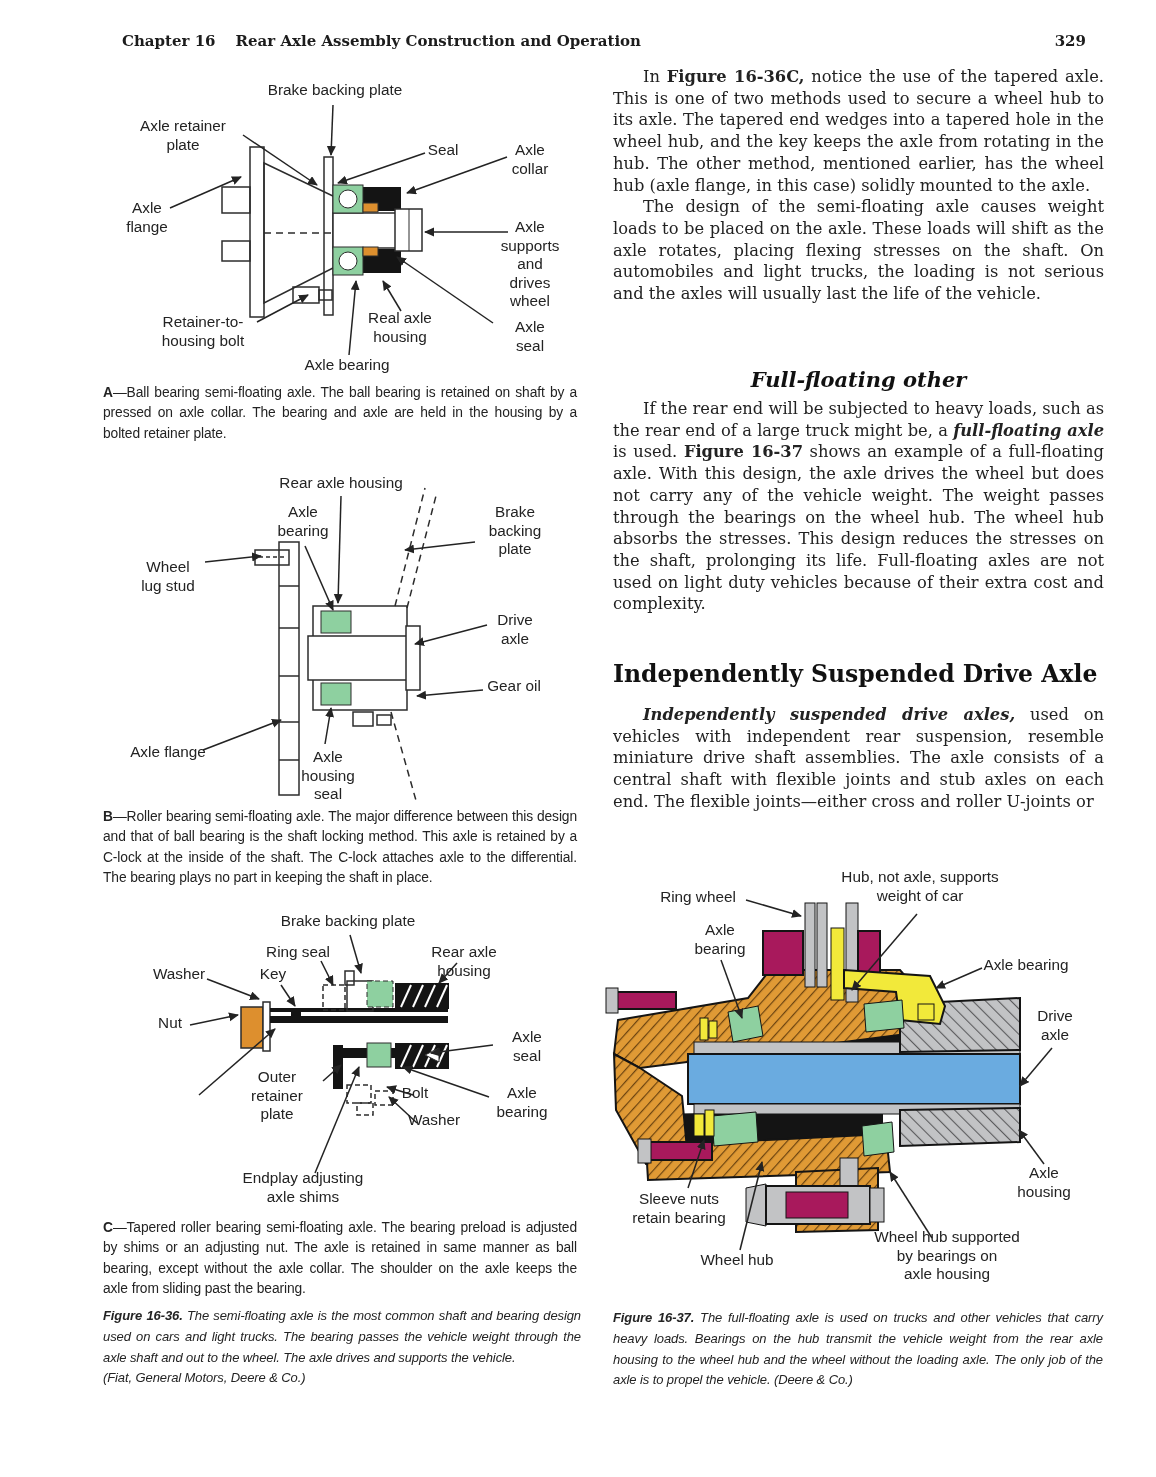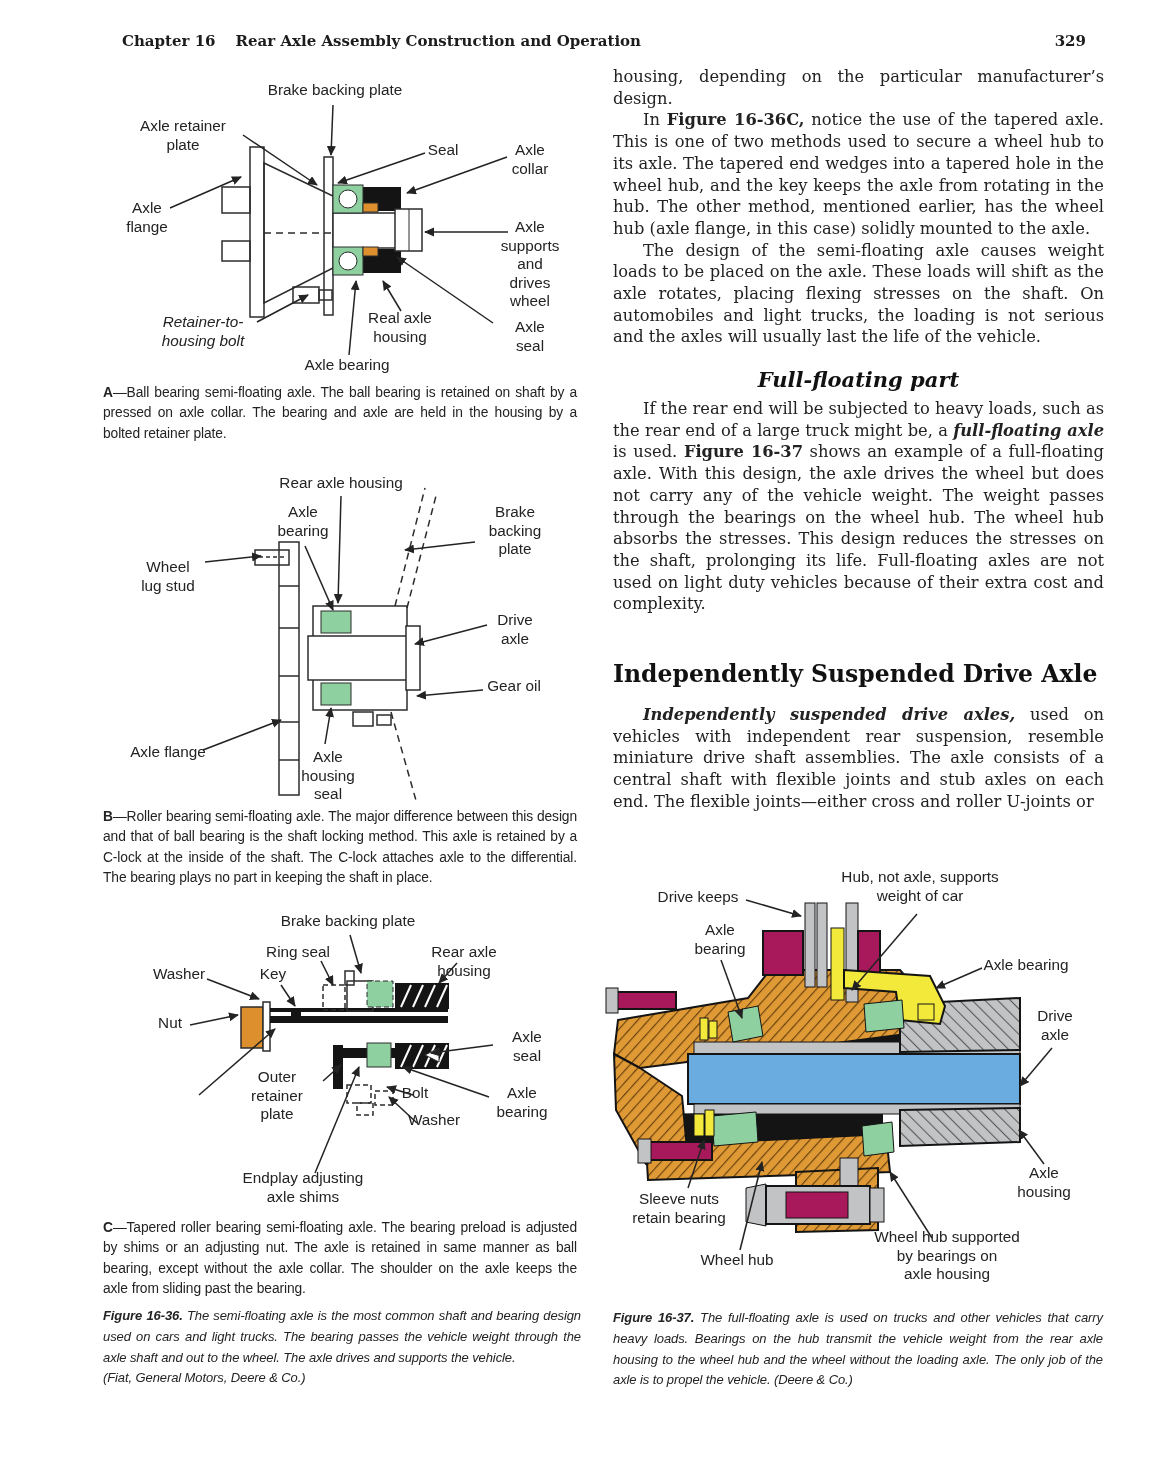--- a/index.html
+++ b/index.html
@@ -91,21 +91,21 @@
 plate</div>
     <div class="dlabel" style="left:348px;top:66px;">Seal</div>
     <div class="dlabel" style="left:435px;top:66px;">Axle
 collar</div>
     <div class="dlabel" style="left:52px;top:124px;">Axle
 flange</div>
     <div class="dlabel" style="left:435px;top:143px;">Axle
 supports
 and drives
 wheel</div>
-    <div class="dlabel" style="left:108px;top:238px;font-style:italic;">Retainer-to-
+    <div class="dlabel" style="left:108px;top:238px;">Retainer-to-
 housing bolt</div>
     <div class="dlabel" style="left:305px;top:234px;">Real axle
 housing</div>
     <div class="dlabel" style="left:252px;top:281px;">Axle bearing</div>
     <div class="dlabel" style="left:435px;top:243px;">Axle seal</div>
   </div>
 
   <p class="cap" style="left:103px;top:383px;width:474px;"><span style="font-weight: bold;">A</span><span>—Ball bearing semi-floating axle. The ball bearing is retained on shaft by a pressed on axle collar. The bearing and axle are held in the housing by a bolted retainer plate.</span></p>
 
   <div class="diagram" style="left:95px;top:460px;width:485px;height:345px;">
@@ -240,26 +240,25 @@
     <div class="dlabel" style="left:208px;top:274px;">Endplay adjusting
 axle shims</div>
   </div>
 
   <p class="cap" style="left:103px;top:1218px;width:474px;"><span style="font-weight: bold;">C</span><span>—Tapered roller bearing semi-floating axle. The bearing preload is adjusted by shims or an adjusting nut. The axle is retained in same manner as ball bearing, except without the axle collar. The shoulder on the axle keeps the axle from sliding past the bearing.</span></p>
 
   <p class="cap figcap" style="left:103px;top:1306px;width:478px;font-style:italic;"><span style="font-weight: bold;">Figure 16-36.</span><span style="font-style: italic;"> The semi-floating axle is the most common shaft and bearing design used on cars and light trucks. The bearing passes the vehicle weight through the axle shaft and out to the wheel. The axle drives and supports the vehicle.
 (Fiat, General Motors, Deere &amp; Co.)</span></p>
 
   <div class="abs" style="left:613px;top:66px;width:491px;">
-    <p class="body-p" style="position:static;"><span>housing, depending on the particular manufacturer’s design.</span></p>
     <p class="body-p ind" style="position:static;"><span>In </span><span style="font-weight: bold;">Figure 16-36C,</span><span> notice the use of the tapered axle. This is one of two methods used to secure a wheel hub to its axle. The tapered end wedges into a tapered hole in the wheel hub, and the key keeps the axle from rotating in the hub. The other method, mentioned earlier, has the wheel hub (axle flange, in this case) solidly mounted to the axle.</span></p>
     <p class="body-p ind" style="position:static;"><span>The design of the semi-floating axle causes weight loads to be placed on the axle. These loads will shift as the axle rotates, placing flexing stresses on the shaft. On automobiles and light trucks, the loading is not serious and the axles will usually last the life of the vehicle.</span></p>
   </div>
 
-  <h3 class="h-sub" style="left:613px;top:367px;width:491px;">Full-floating part</h3>
+  <h3 class="h-sub" style="left:613px;top:367px;width:491px;">Full-floating other</h3>
 
   <p class="body-p ind" style="left:613px;top:398px;width:491px;"><span>If the rear end will be subjected to heavy loads, such as the rear end of a large truck might be, a </span><span style="font-weight: bold; font-style: italic;">full-floating axle</span><span> is used. </span><span style="font-weight: bold;">Figure 16-37</span><span> shows an example of a full-floating axle. With this design, the axle drives the wheel but does not carry any of the vehicle weight. The weight passes through the bearings on the wheel hub. The wheel hub absorbs the stresses. This design reduces the stresses on the shaft, prolonging its life. Full-floating axles are not used on light duty vehicles because of their extra cost and complexity.</span></p>
 
   <h2 class="h-main" style="left:613px;top:660px;width:491px;">Independently Suspended Drive Axle</h2>
 
   <p class="body-p ind" style="left:613px;top:704px;width:491px;"><span style="font-weight: bold; font-style: italic;">Independently suspended drive axles,</span><span> used on vehicles with independent rear suspension, resemble miniature drive shaft assemblies. The axle consists of a central shaft with flexible joints and stub axles on each end. The flexible joints—either cross and roller U-joints or</span></p>
 
   <div class="diagram" style="left:600px;top:858px;width:530px;height:432px;">
     <svg width="530" height="432" viewBox="0 0 530 432">
       <defs>
@@ -330,21 +329,21 @@
         <line class="arrow" x1="382" y1="110" x2="336" y2="130" marker-end="url(#arrD)"></line>
         <line class="arrow" x1="452" y1="190" x2="420" y2="228" marker-end="url(#arrD)"></line>
         <line class="arrow" x1="444" y1="306" x2="419" y2="272" marker-end="url(#arrD)"></line>
         <line class="arrow" x1="88" y1="330" x2="104" y2="282" marker-end="url(#arrD)"></line>
         <line class="arrow" x1="140" y1="392" x2="162" y2="304" marker-end="url(#arrD)"></line>
         <line class="arrow" x1="332" y1="380" x2="290" y2="314" marker-end="url(#arrD)"></line>
       </g>
     </svg>
     <div class="dlabel" style="left:320px;top:10px;">Hub, not axle, supports
 weight of car</div>
-    <div class="dlabel" style="left:98px;top:30px;">Drive keeps</div>
+    <div class="dlabel" style="left:98px;top:30px;">Ring wheel</div>
     <div class="dlabel" style="left:120px;top:63px;">Axle
 bearing</div>
     <div class="dlabel" style="left:426px;top:98px;">Axle bearing</div>
     <div class="dlabel" style="left:455px;top:149px;">Drive
 axle</div>
     <div class="dlabel" style="left:444px;top:306px;">Axle
 housing</div>
     <div class="dlabel" style="left:79px;top:332px;">Sleeve nuts
 retain bearing</div>
     <div class="dlabel" style="left:137px;top:393px;">Wheel hub</div>

